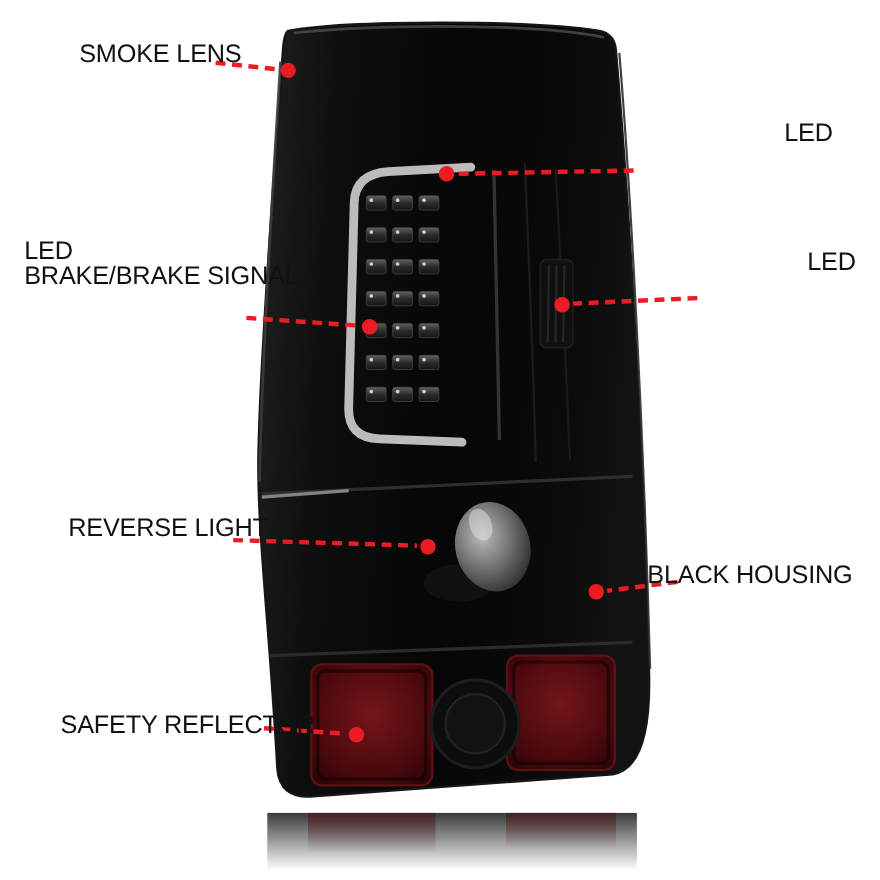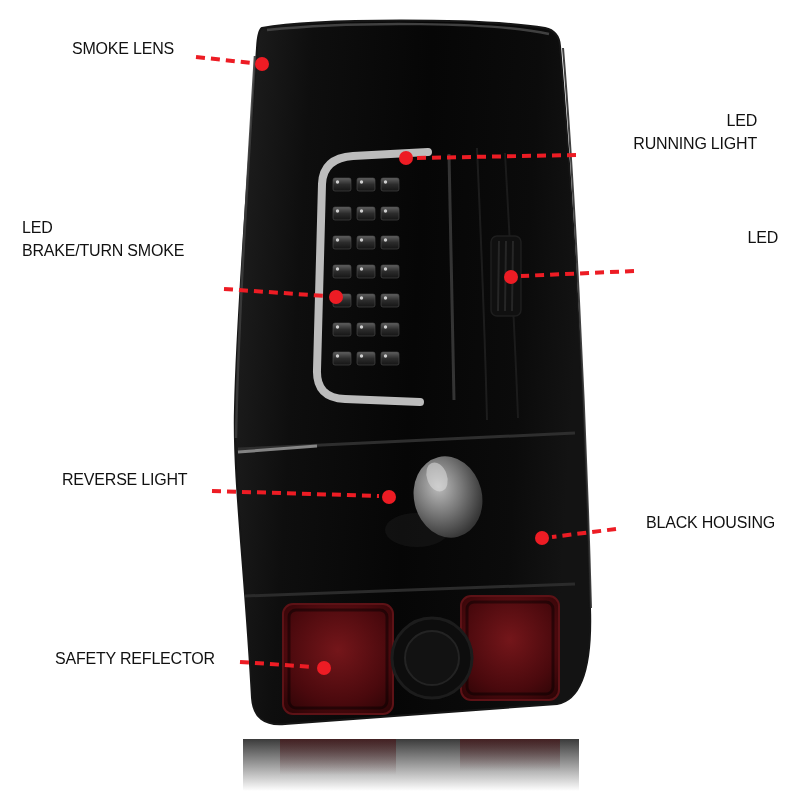--- a/index.html
+++ b/index.html
@@ -14,21 +14,21 @@
   .taillight {
     position:absolute; left:205px; top:8px; width:405px; height:784px;
   }
   .overlay {
     position:absolute; left:0; top:0; width:800px; height:800px;
     pointer-events:none;
   }
   .label {
     position:absolute;
     color:var(--label-color,#111111);
-    font-size:16px;
+    font-size:23px;
     line-height:23px;
     letter-spacing:-0.2px;
     white-space:nowrap;
   }
   .label.right { text-align:right; }
   .callout-line {
     stroke:var(--accent,#ed1c24);
     stroke-width:4;
     stroke-dasharray:9 6;
     fill:none;
@@ -184,26 +184,25 @@
     <g>
       <line class="callout-line" x1="240" y1="662" x2="314" y2="667"></line>
       <circle class="callout-dot" cx="324" cy="668" r="7"></circle>
     </g>
   </svg>
 
   <div class="label" style="left:72px; top:37px">SMOKE LENS</div>
 
   <div class="label right" style="right:43px; top:109px">
     <div>LED</div>
-    <div>RUNNING LIGHT</div>
   </div>
 
   <div class="label" style="left:22px; top:216px">
     <div>LED</div>
-    <div>BRAKE/TURN SMOKE</div>
+    <div>BRAKE/BRAKE SIGNAL</div>
   </div>
 
   <div class="label right" style="right:22px; top:226px">
     <div>LED</div>
   </div>
 
   <div class="label" style="left:62px; top:468px">REVERSE LIGHT</div>
 
   <div class="label" style="left:55px; top:647px">SAFETY REFLECTOR</div>
 

